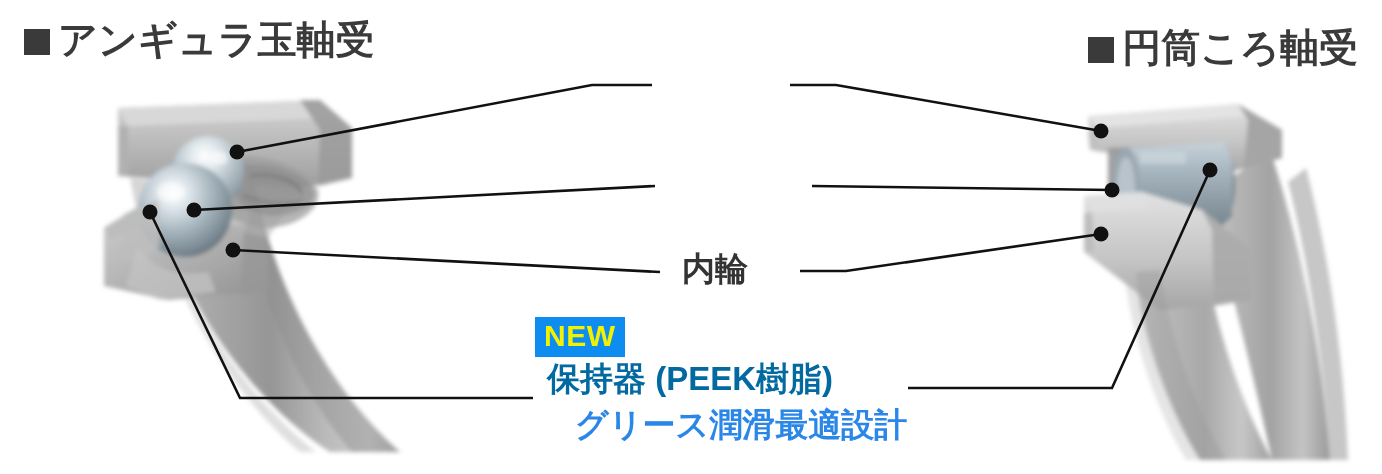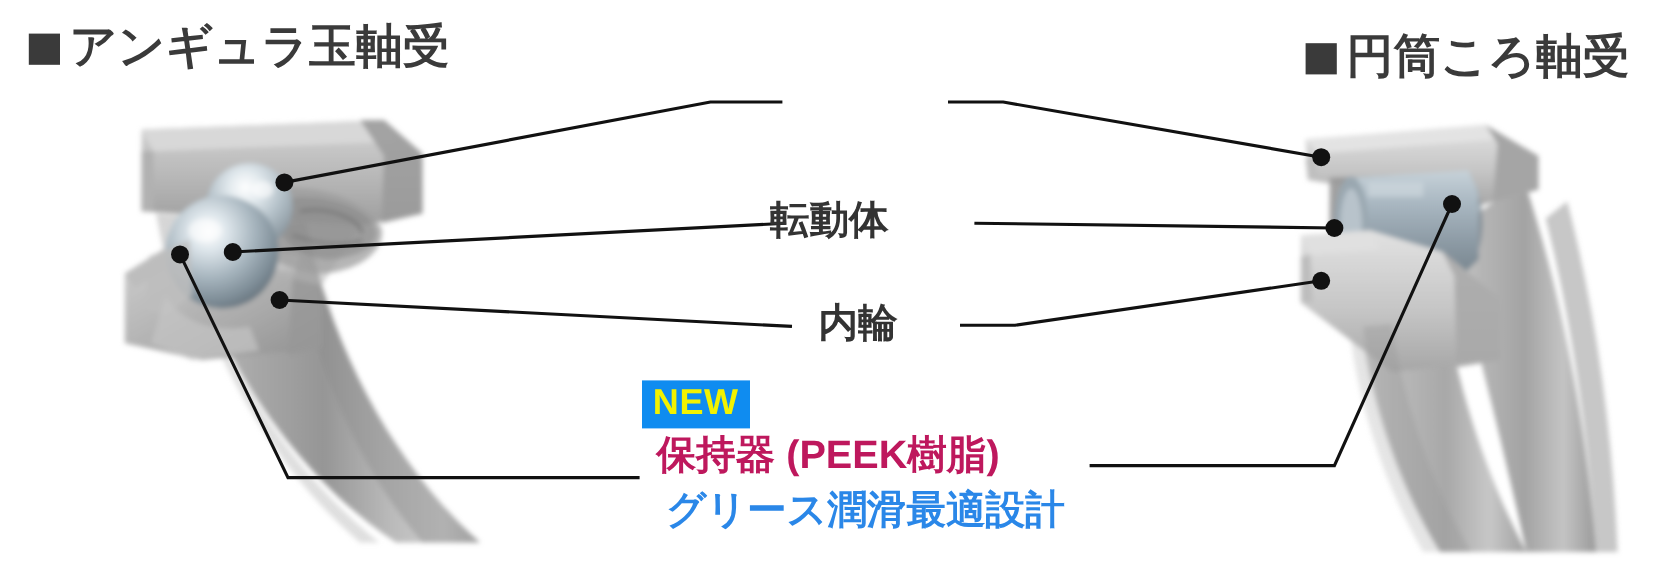--- a/index.html
+++ b/index.html
@@ -71,27 +71,27 @@
     line-height: 1;
     padding: 4px 9px 6px 9px;
     letter-spacing: 0.5px;
   }
   #lbl-cage {
     position: absolute;
     left: 547px;
     top: 362px;
     font-weight: bold;
     font-size: 33px;
-    color: #be185d;
+    color: #0369a1;
     white-space: nowrap;
     line-height: 1;
   }
   #lbl-grease {
     position: absolute;
-    left: 555px;
+    left: 575px;
     top: 408px;
     font-weight: bold;
     font-size: 33px;
     color: #2a87e8;
     white-space: nowrap;
     line-height: 1;
   }
 </style>
 </head>
 <body>
@@ -256,23 +256,20 @@
 
   <div class="hdr" id="title-left">
     <span class="sq"></span><span>アンギュラ玉軸受</span>
   </div>
 
   <div class="hdr" id="title-right">
     <span class="sq"></span><span>円筒ころ軸受</span>
   </div>
 
 
-  <div class="center-label" id="lbl-roll">
-    <span>転動体</span>
-  </div>
 
   <div class="center-label" id="lbl-inner">
     <span>内輪</span>
   </div>
 
   <div id="new-badge">NEW</div>
 
   <div id="lbl-cage">保持器 (PEEK樹脂)</div>
 
   <div id="lbl-grease">グリース潤滑最適設計</div>

